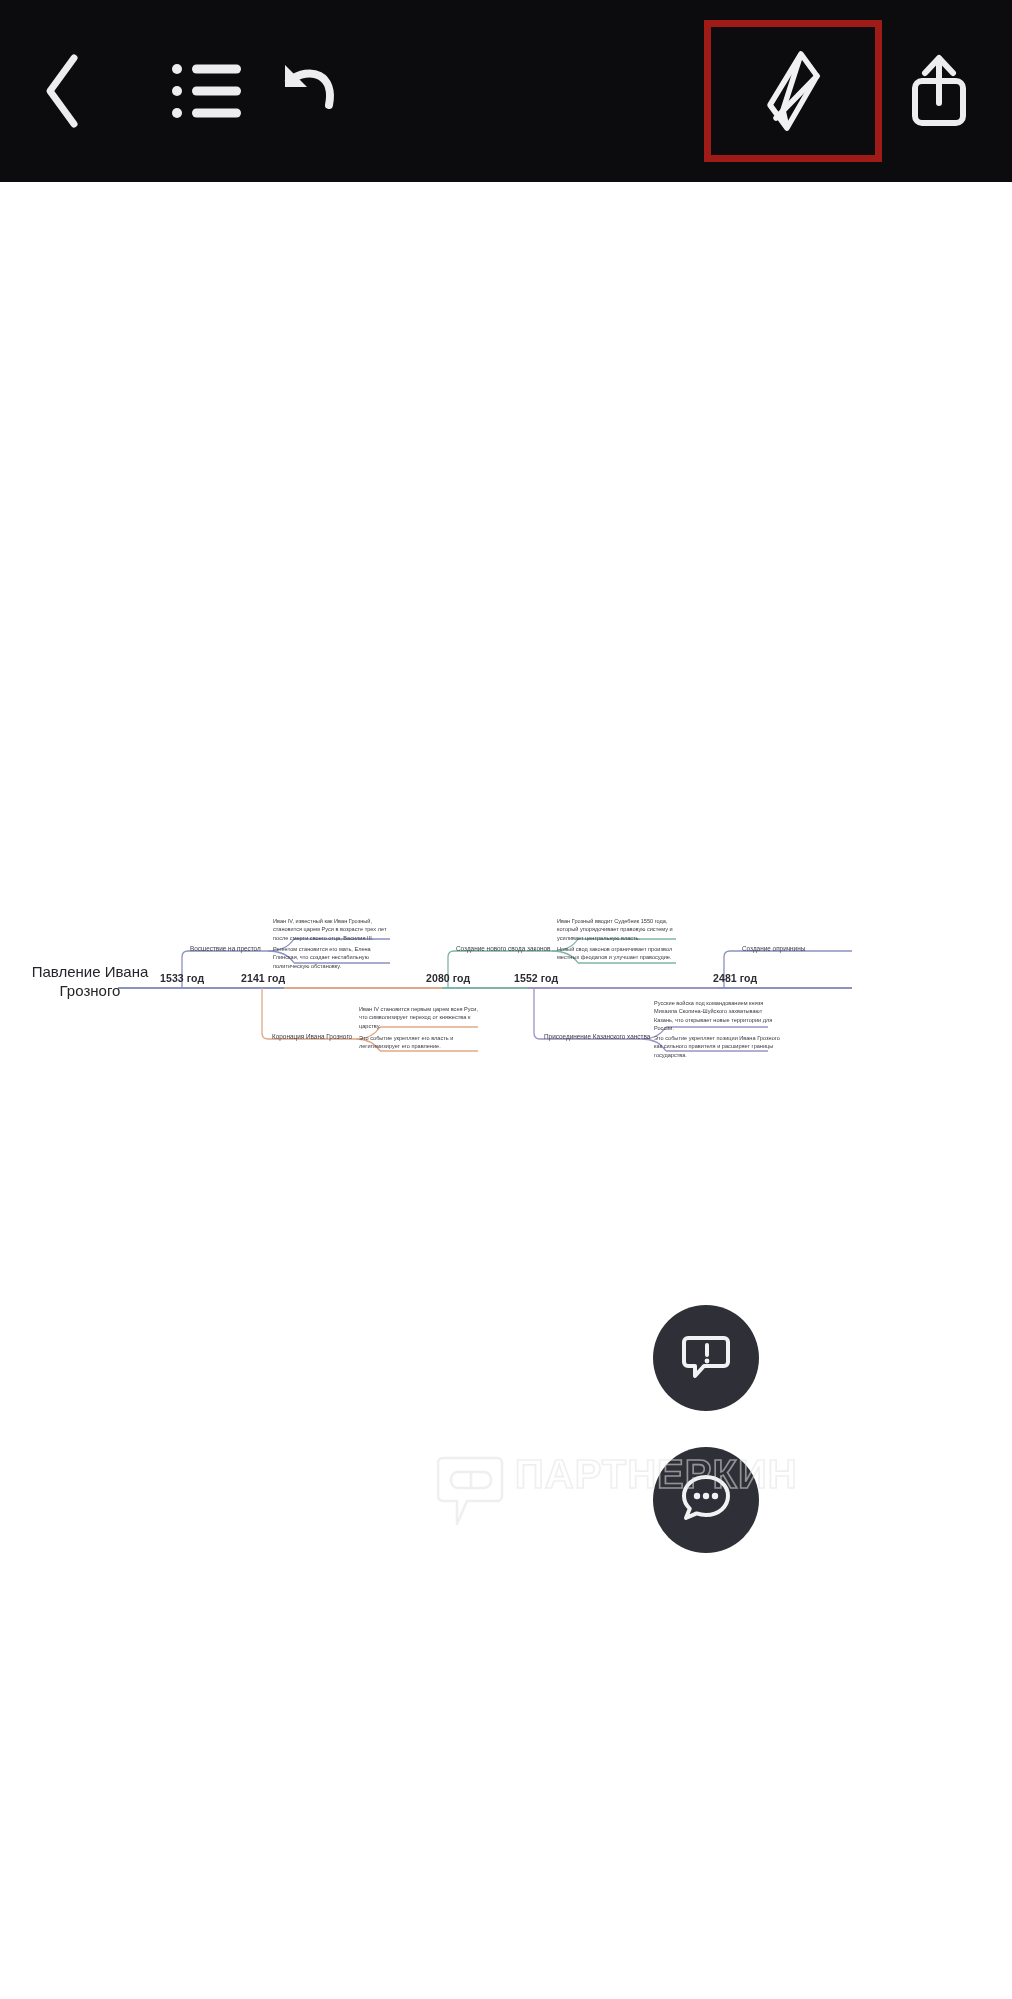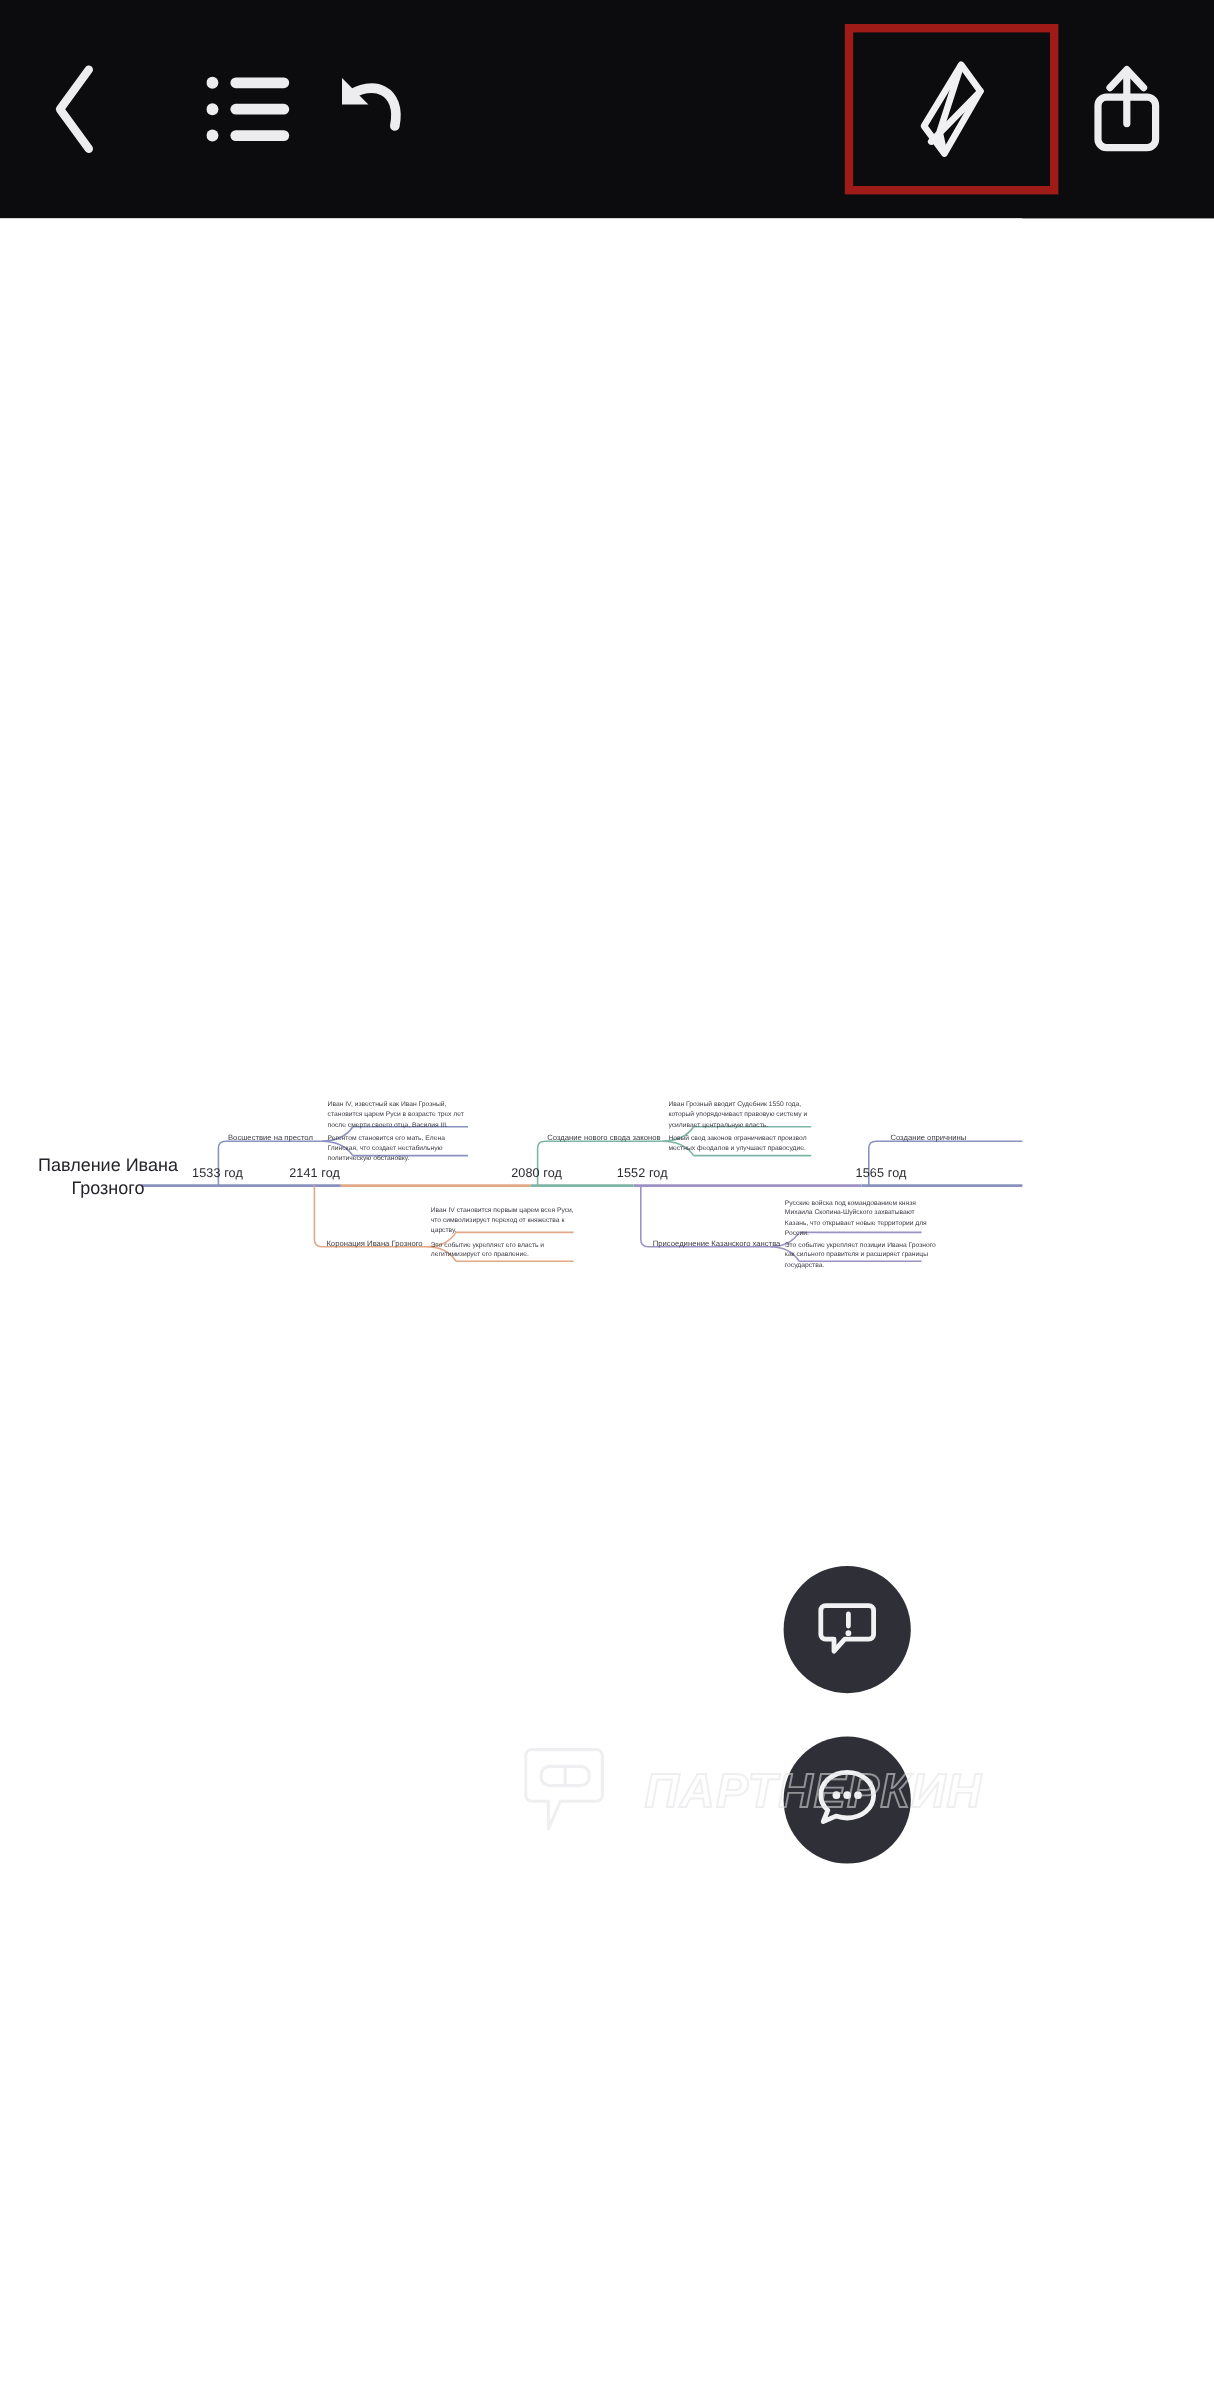--- a/index.html
+++ b/index.html
@@ -68,21 +68,21 @@
     width: 152px;
     text-align: center;
     font-size: 15px;
     line-height: 1.25;
     color: #24242a;
     font-weight: 400;
   }
   .year {
     position: absolute;
     font-size: 10.5px;
-    font-weight: 400;
+    font-weight: 700;
     color: #2b2b31;
     letter-spacing: .1px;
   }
   .branch-title {
     position: absolute;
     font-size: 6.4px;
     color: #3a3a42;
     white-space: nowrap;
   }
   .leaf-text {
@@ -105,25 +105,23 @@
   }
   .fab-feedback { left: 653px; top: 1123px; width: 106px; height: 106px; }
   .fab-chat     { left: 653px; top: 1265px; width: 106px; height: 106px; }
 
   
   .watermark {
     position: absolute;
     left: 437px;
     top: 1270px;
     display: flex;
-    align-items: center;
-    gap: 30px;
+    gap: 8px;
     opacity: .55;
     pointer-events: none;
-    font-style: italic;
   }
   .watermark .wm-text {
     font-size: 40px;
     font-weight: 700;
     letter-spacing: 1px;
     color: transparent;
     -webkit-text-stroke: 1.6px #e3e3e6;
     font-family: "Liberation Sans", sans-serif;
   }
 </style>
@@ -222,21 +220,21 @@
       <path d="M724 83 V52 q0-6 6-6 H1012" stroke="#8a92c0" stroke-width="1.3" fill="none"></path>
     </svg>
 
     <div class="root-node">Павление Ивана
 Грозного</div>
 
     <div class="year" style="left:160px; top:67px;">1533 год</div>
     <div class="year" style="left:241px; top:67px;">2141 год</div>
     <div class="year" style="left:426px; top:67px;">2080 год</div>
     <div class="year" style="left:514px; top:67px;text-align:center;">1552 год</div>
-    <div class="year" style="left:713px; top:67px;">1565 год</div>
+    <div class="year" style="left:713px; top:67px;">2481 год</div>
 
     <div class="branch-title" style="left:190px; top:40px;">Восшествие на престол</div>
     <div class="branch-title" style="left:272px; top:128px;">Коронация Ивана Грозного</div>
     <div class="branch-title" style="left:456px; top:40px;">Создание нового свода законов</div>
     <div class="branch-title" style="left:544px; top:128px;">Присоединение Казанского ханства</div>
     <div class="branch-title" style="left:742px; top:40px;">Создание опричнины</div>
 
     <div class="leaf-text" style="left:273px; top:12px; width:120px;">Иван IV, известный как Иван Грозный,
 становится царем Руси в возрасте трех лет
 после смерти своего отца, Василия III.</div>

